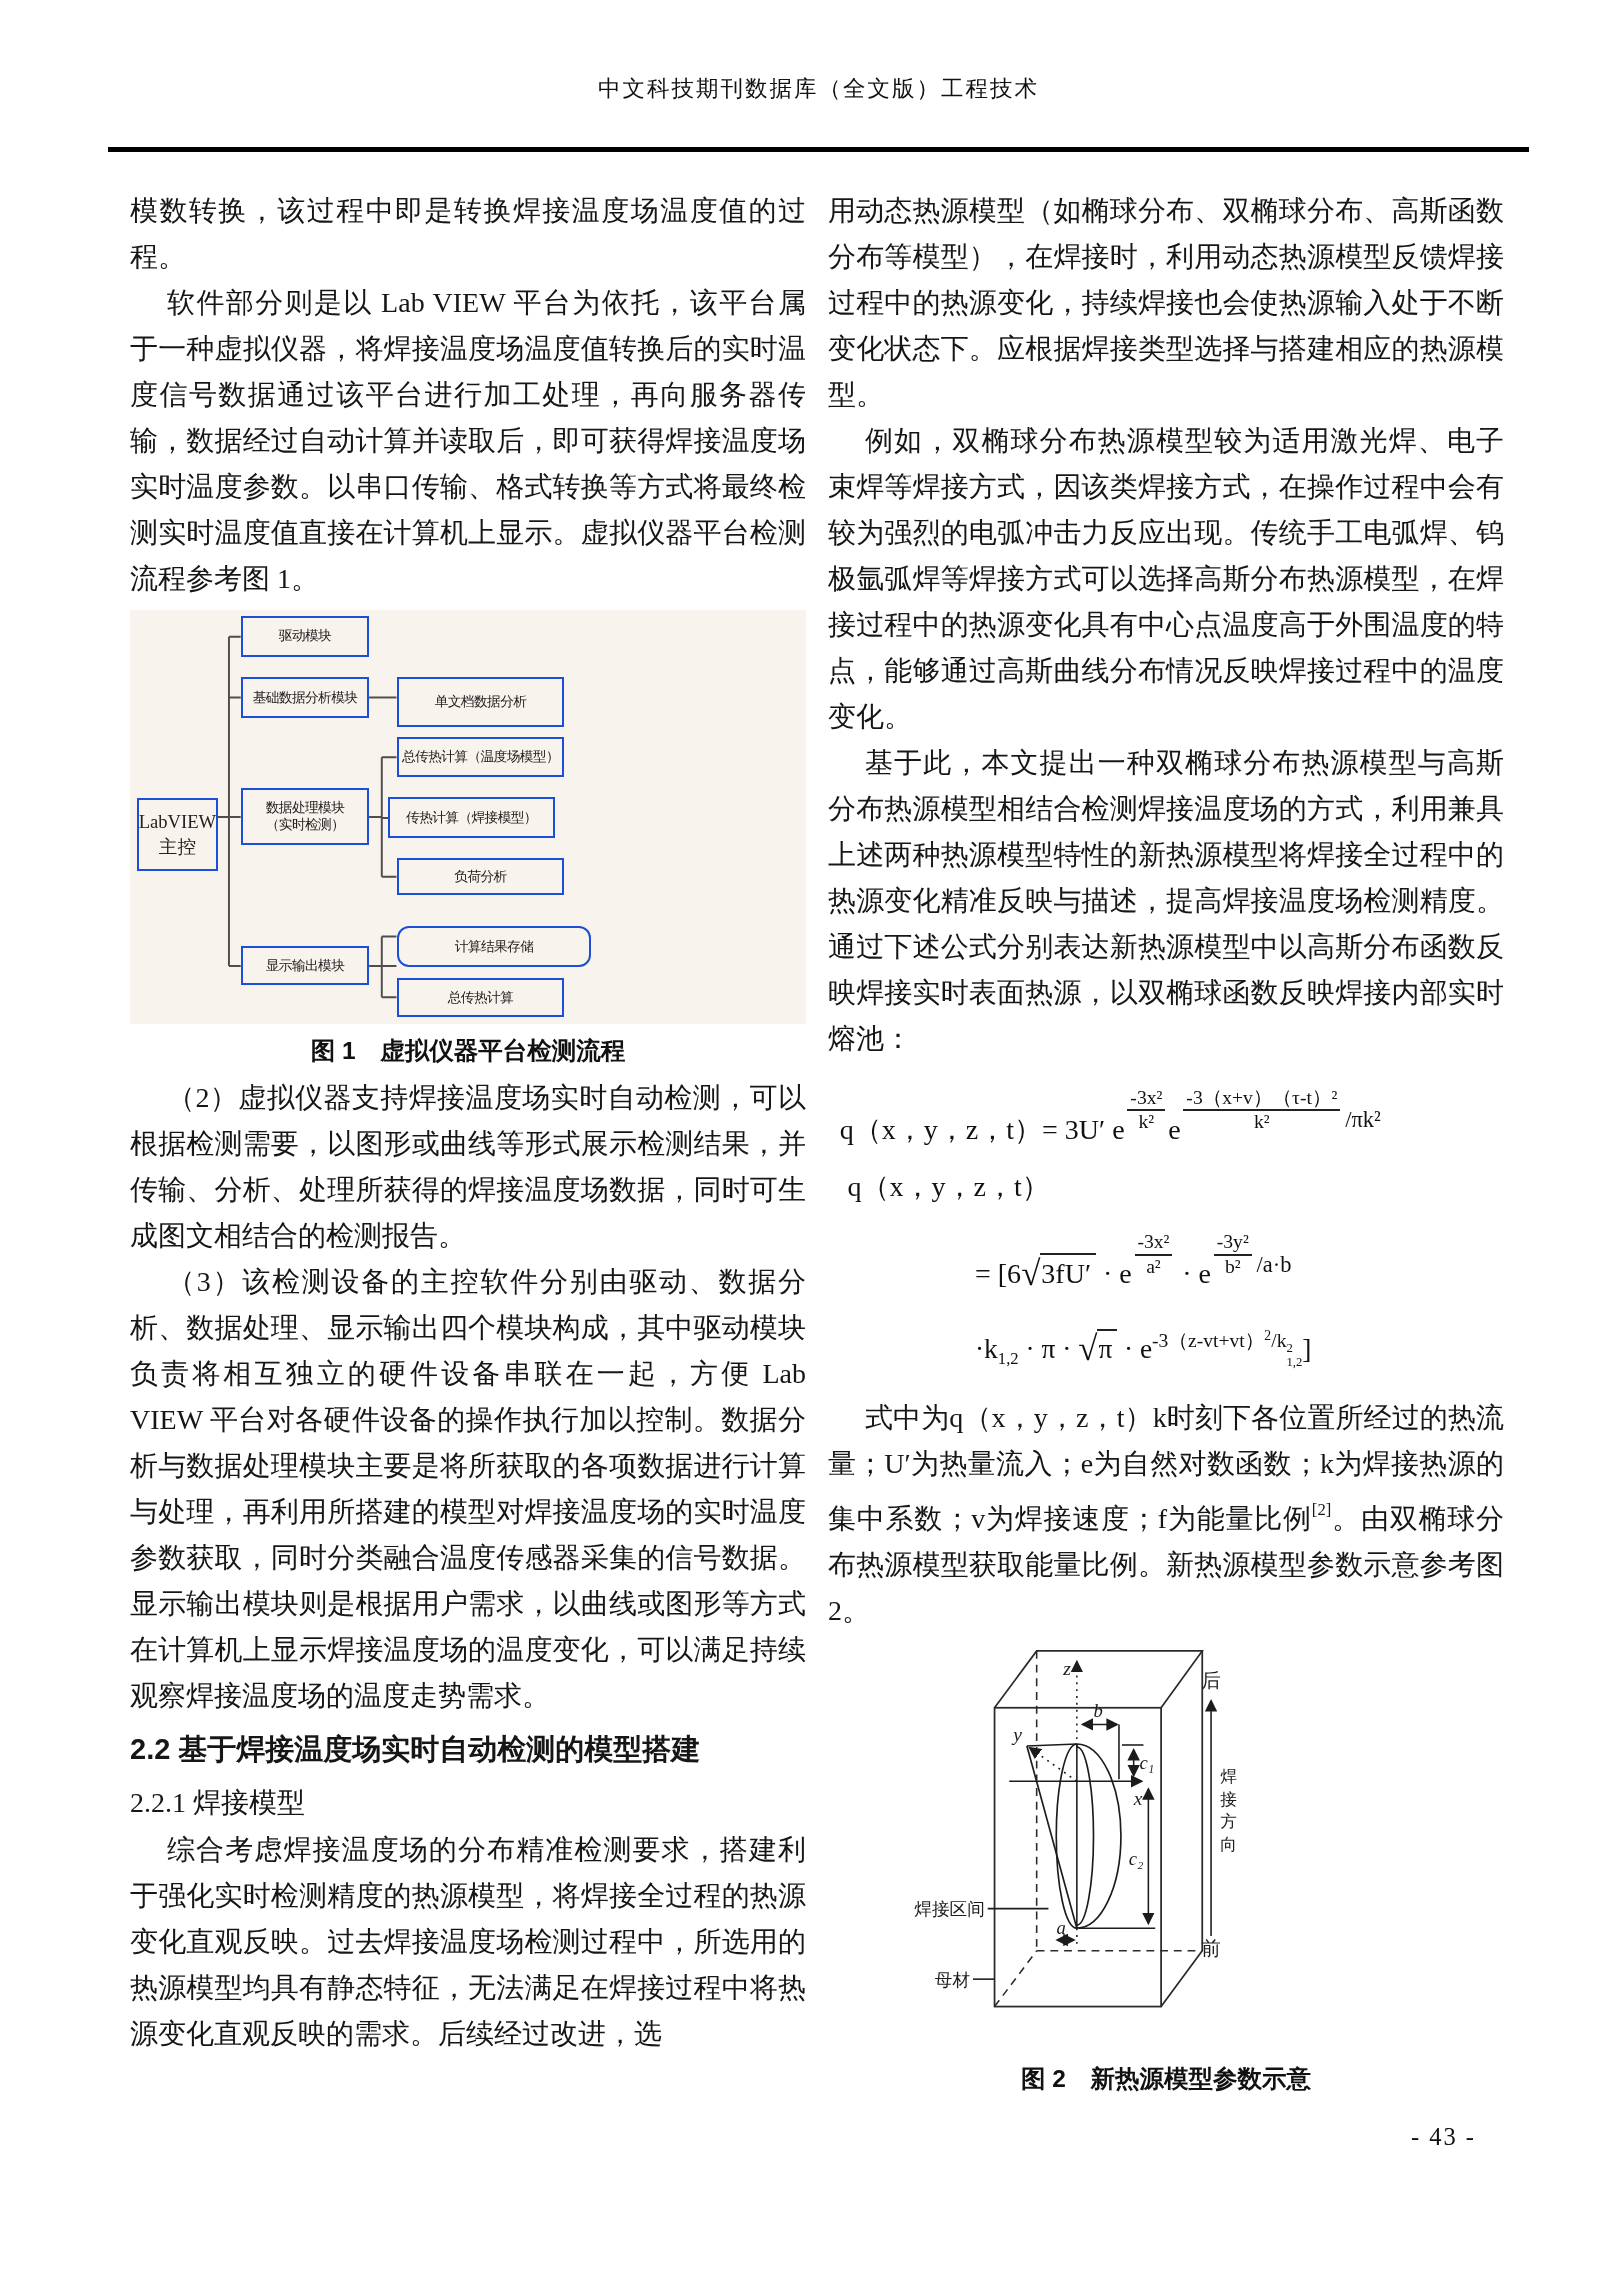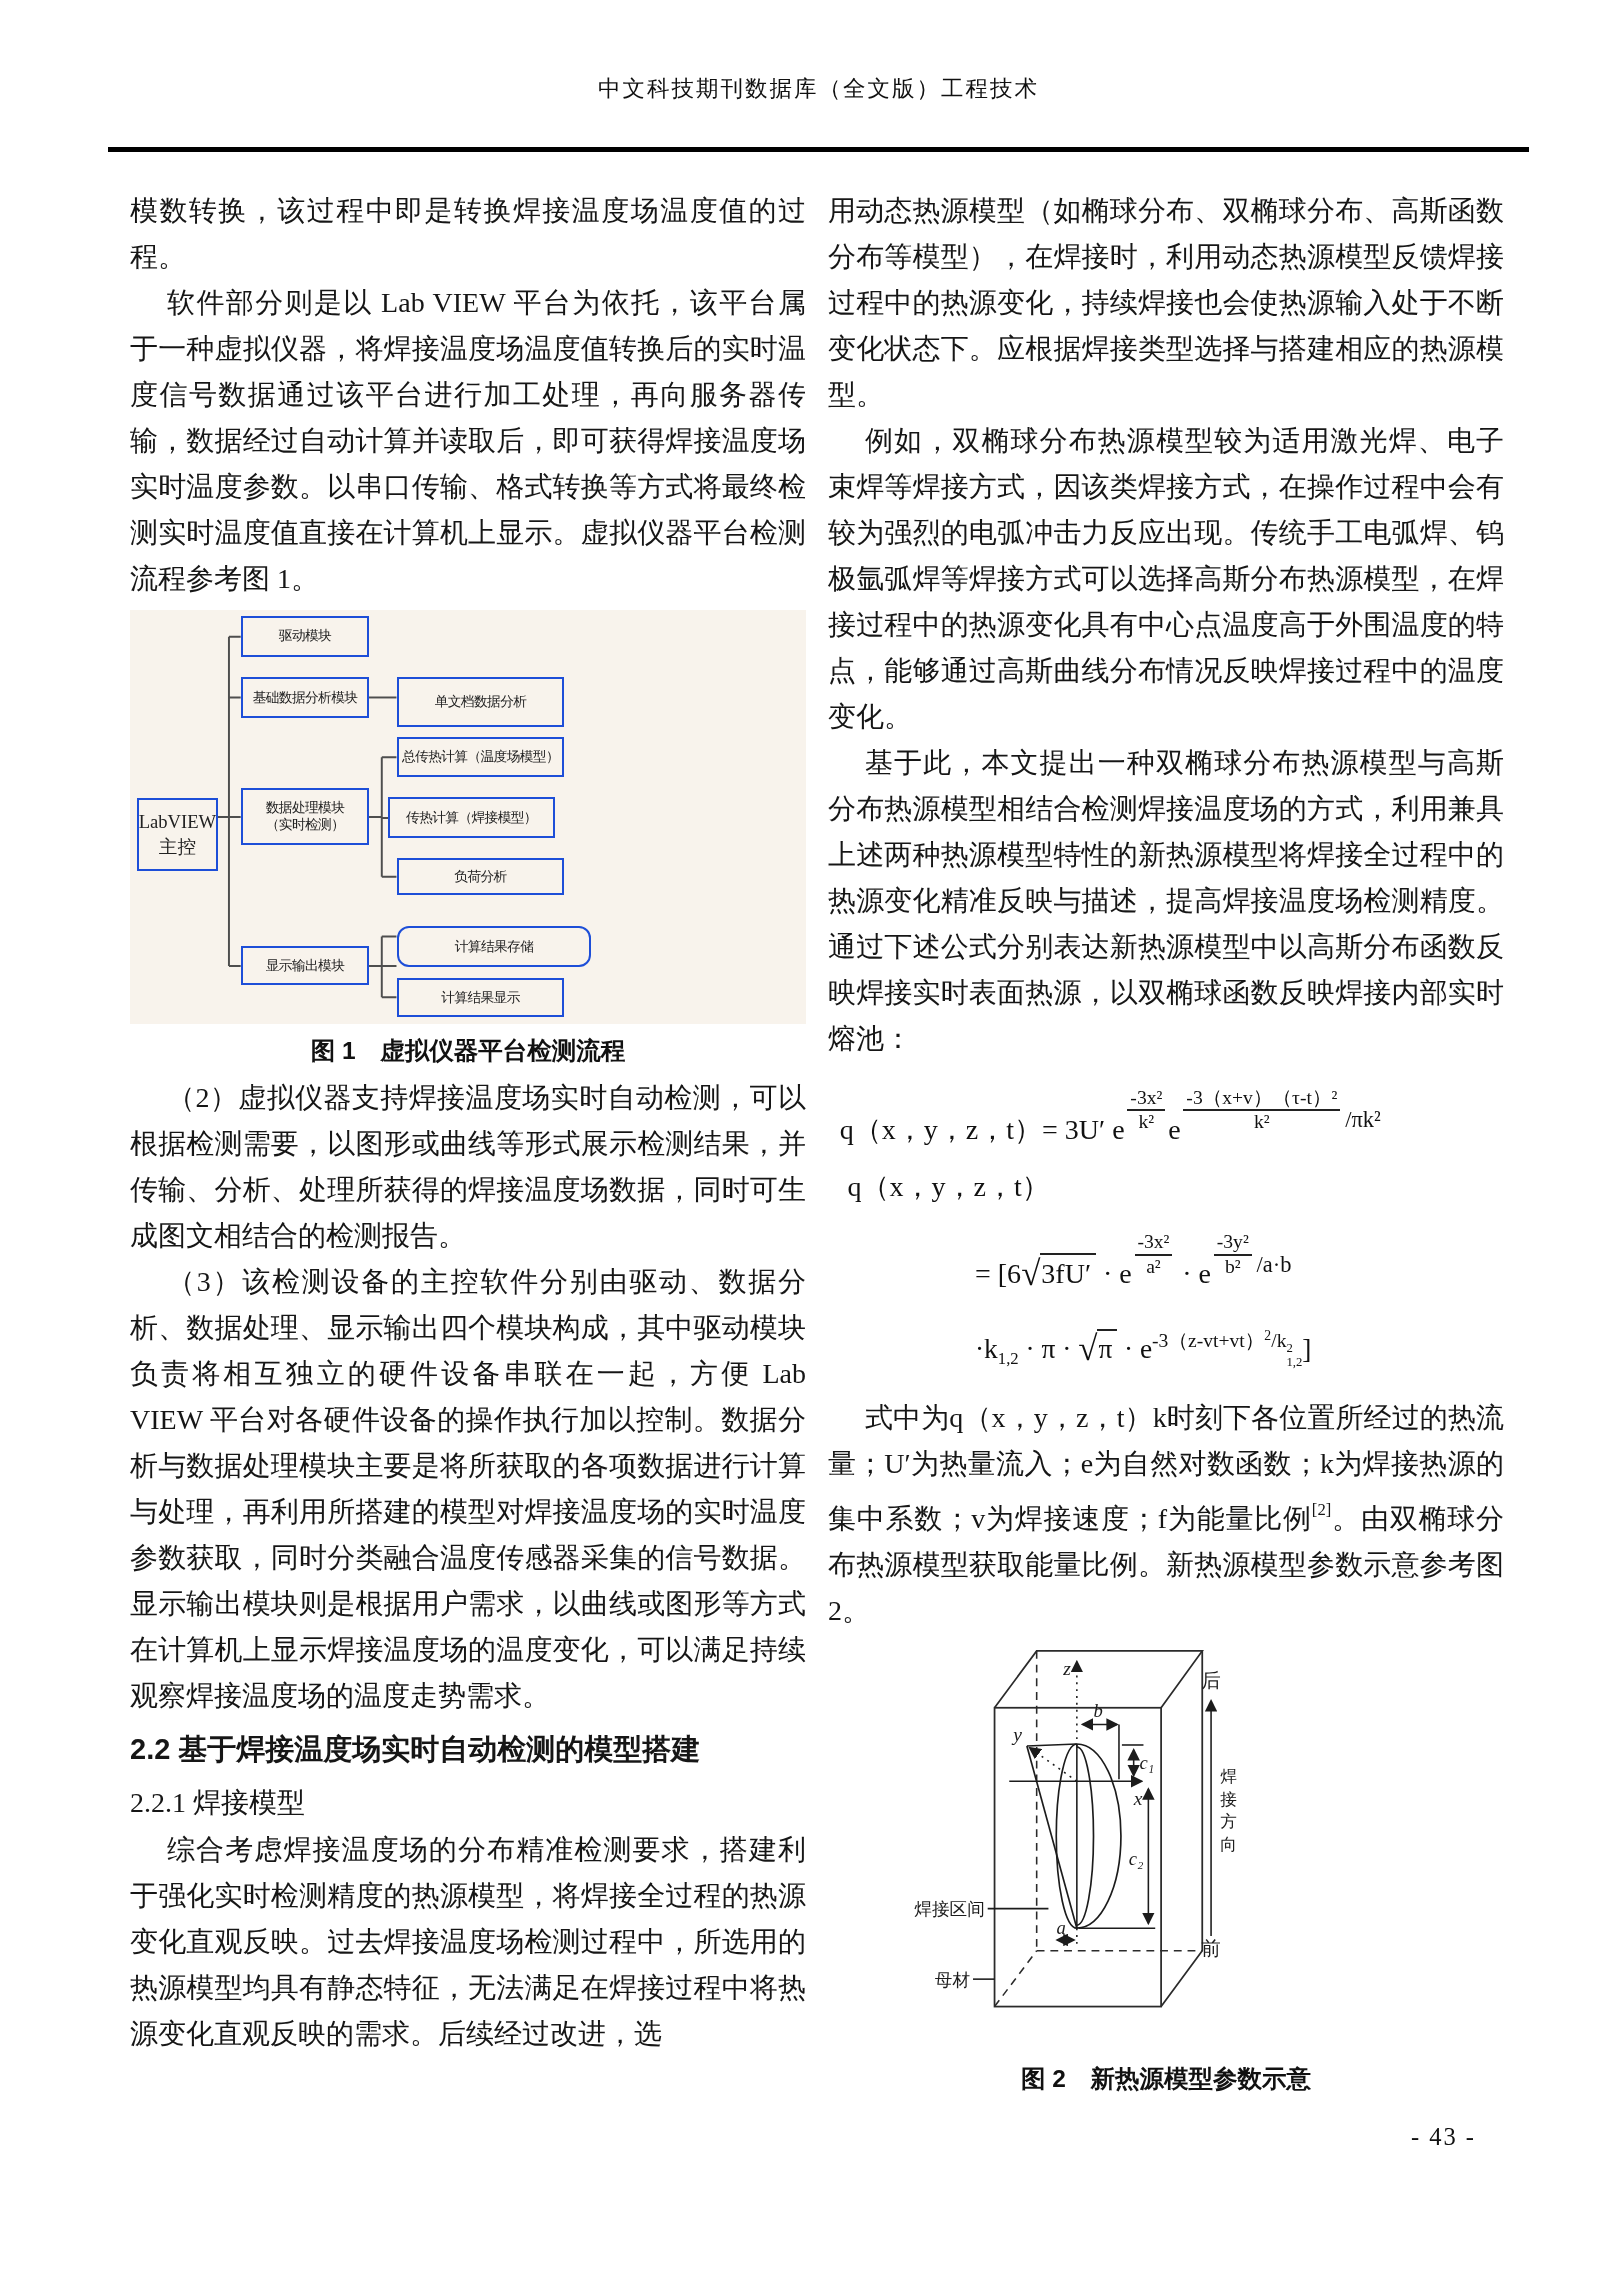--- a/index.html
+++ b/index.html
@@ -105,21 +105,21 @@
     <div class="fbox" style="left:267px;top:67px;width:167px;height:50px;">单文档数据分析</div>
     <div class="fbox" style="left:111px;top:178px;width:128px;height:57px;">
       <span>数据处理模块</span>
       <span>（实时检测）</span>
     </div>
     <div class="fbox" style="left:267px;top:127px;width:167px;height:40px;">总传热计算（温度场模型）</div>
     <div class="fbox" style="left:258px;top:187px;width:167px;height:41px;">传热计算（焊接模型）</div>
     <div class="fbox" style="left:267px;top:248px;width:167px;height:37px;">负荷分析</div>
     <div class="fbox" style="left:111px;top:336px;width:128px;height:39px;">显示输出模块</div>
     <div class="fbox" style="left:267px;top:316px;width:194px;height:41px;border-radius:12px;">计算结果存储</div>
-    <div class="fbox" style="left:267px;top:368px;width:167px;height:39px;">计算结果显示</div>
+    <div class="fbox" style="left:267px;top:368px;width:167px;height:39px;">总传热计算</div>
   </div>
   <div class="fig-caption">图 1　虚拟仪器平台检测流程</div>
 
   <p>（2）虚拟仪器支持焊接温度场实时自动检测，可以根据检测需要，以图形或曲线等形式展示检测结果，并传输、分析、处理所获得的焊接温度场数据，同时可生成图文相结合的检测报告。</p>
   <p>（3）该检测设备的主控软件分别由驱动、数据分析、数据处理、显示输出四个模块构成，其中驱动模块负责将相互独立的硬件设备串联在一起，方便 Lab VIEW 平台对各硬件设备的操作执行加以控制。数据分析与数据处理模块主要是将所获取的各项数据进行计算与处理，再利用所搭建的模型对焊接温度场的实时温度参数获取，同时分类融合温度传感器采集的信号数据。显示输出模块则是根据用户需求，以曲线或图形等方式在计算机上显示焊接温度场的温度变化，可以满足持续观察焊接温度场的温度走势需求。</p>
   <h2 class="sec">2.2 基于焊接温度场实时自动检测的模型搭建</h2>
   <h3 class="subsec">2.2.1 焊接模型</h3>
   <p>综合考虑焊接温度场的分布精准检测要求，搭建利于强化实时检测精度的热源模型，将焊接全过程的热源变化直观反映。过去焊接温度场检测过程中，所选用的热源模型均具有静态特征，无法满足在焊接过程中将热源变化直观反映的需求。后续经过改进，选</p>
 </div>
 

